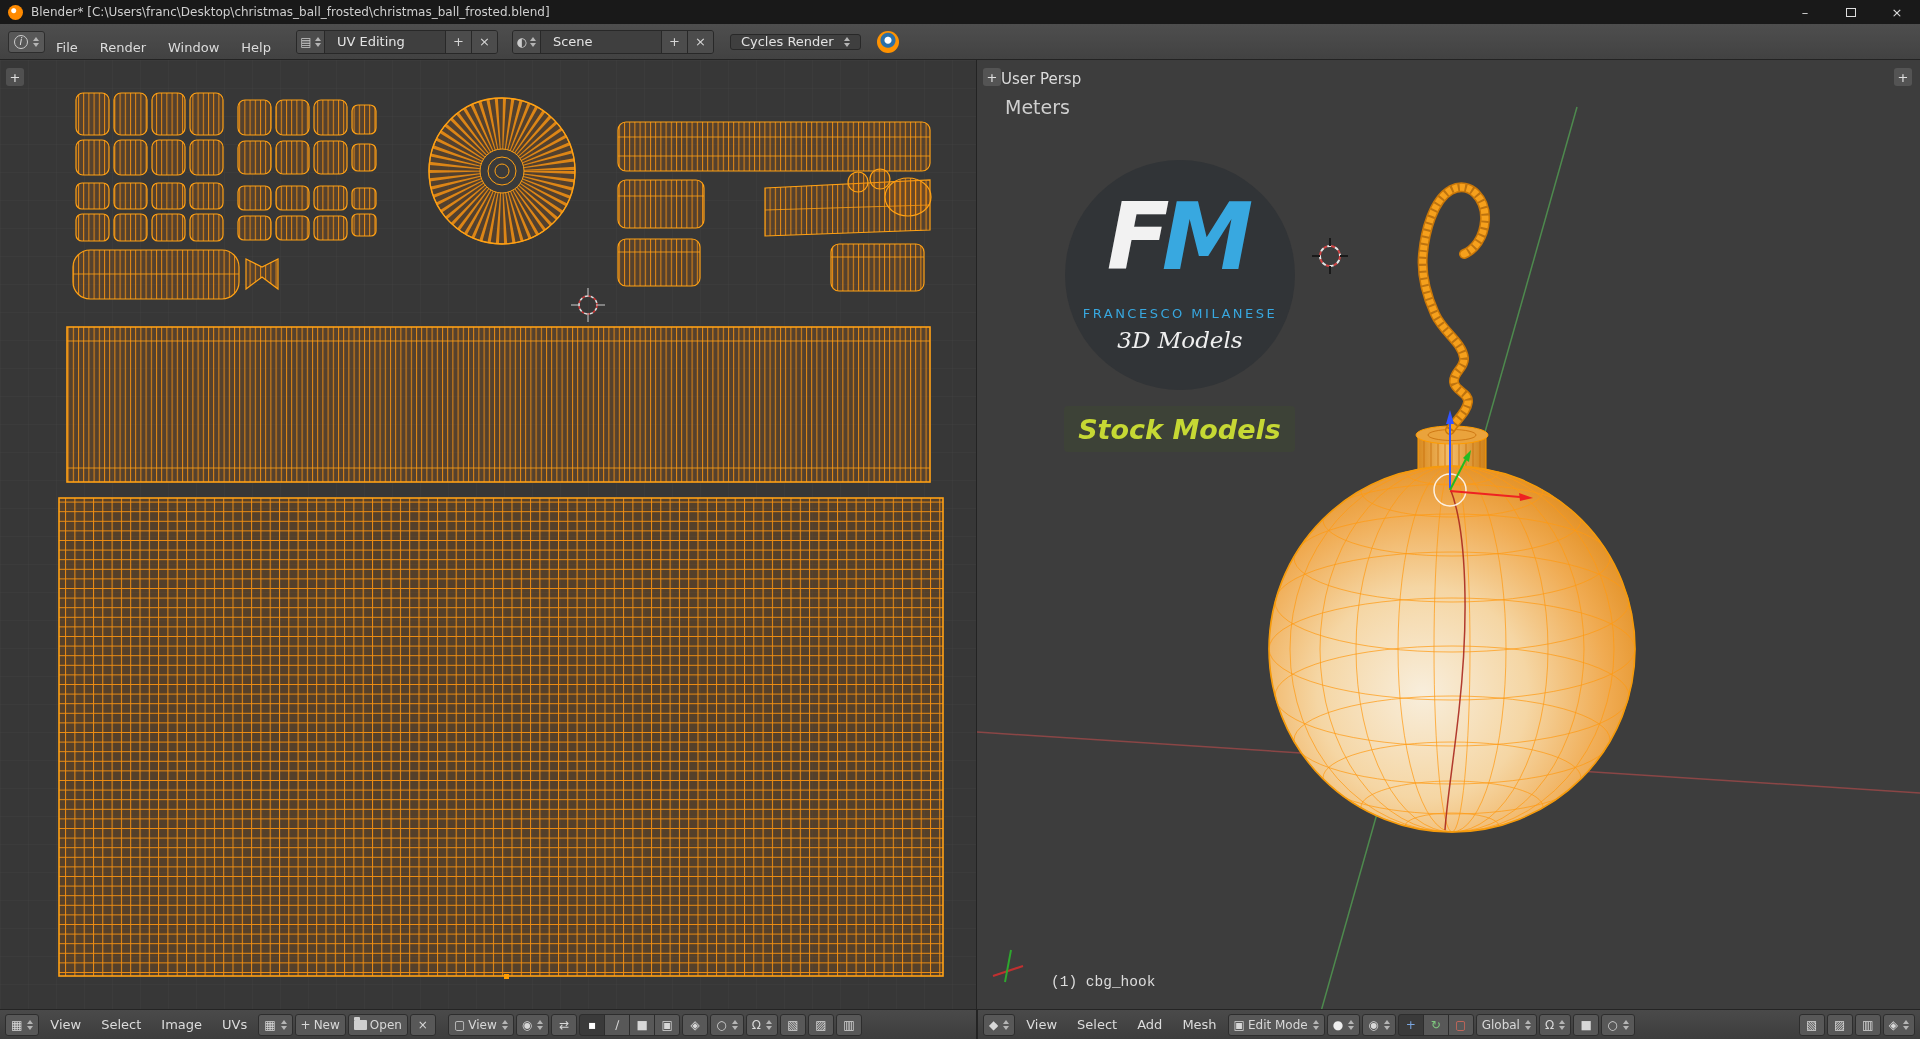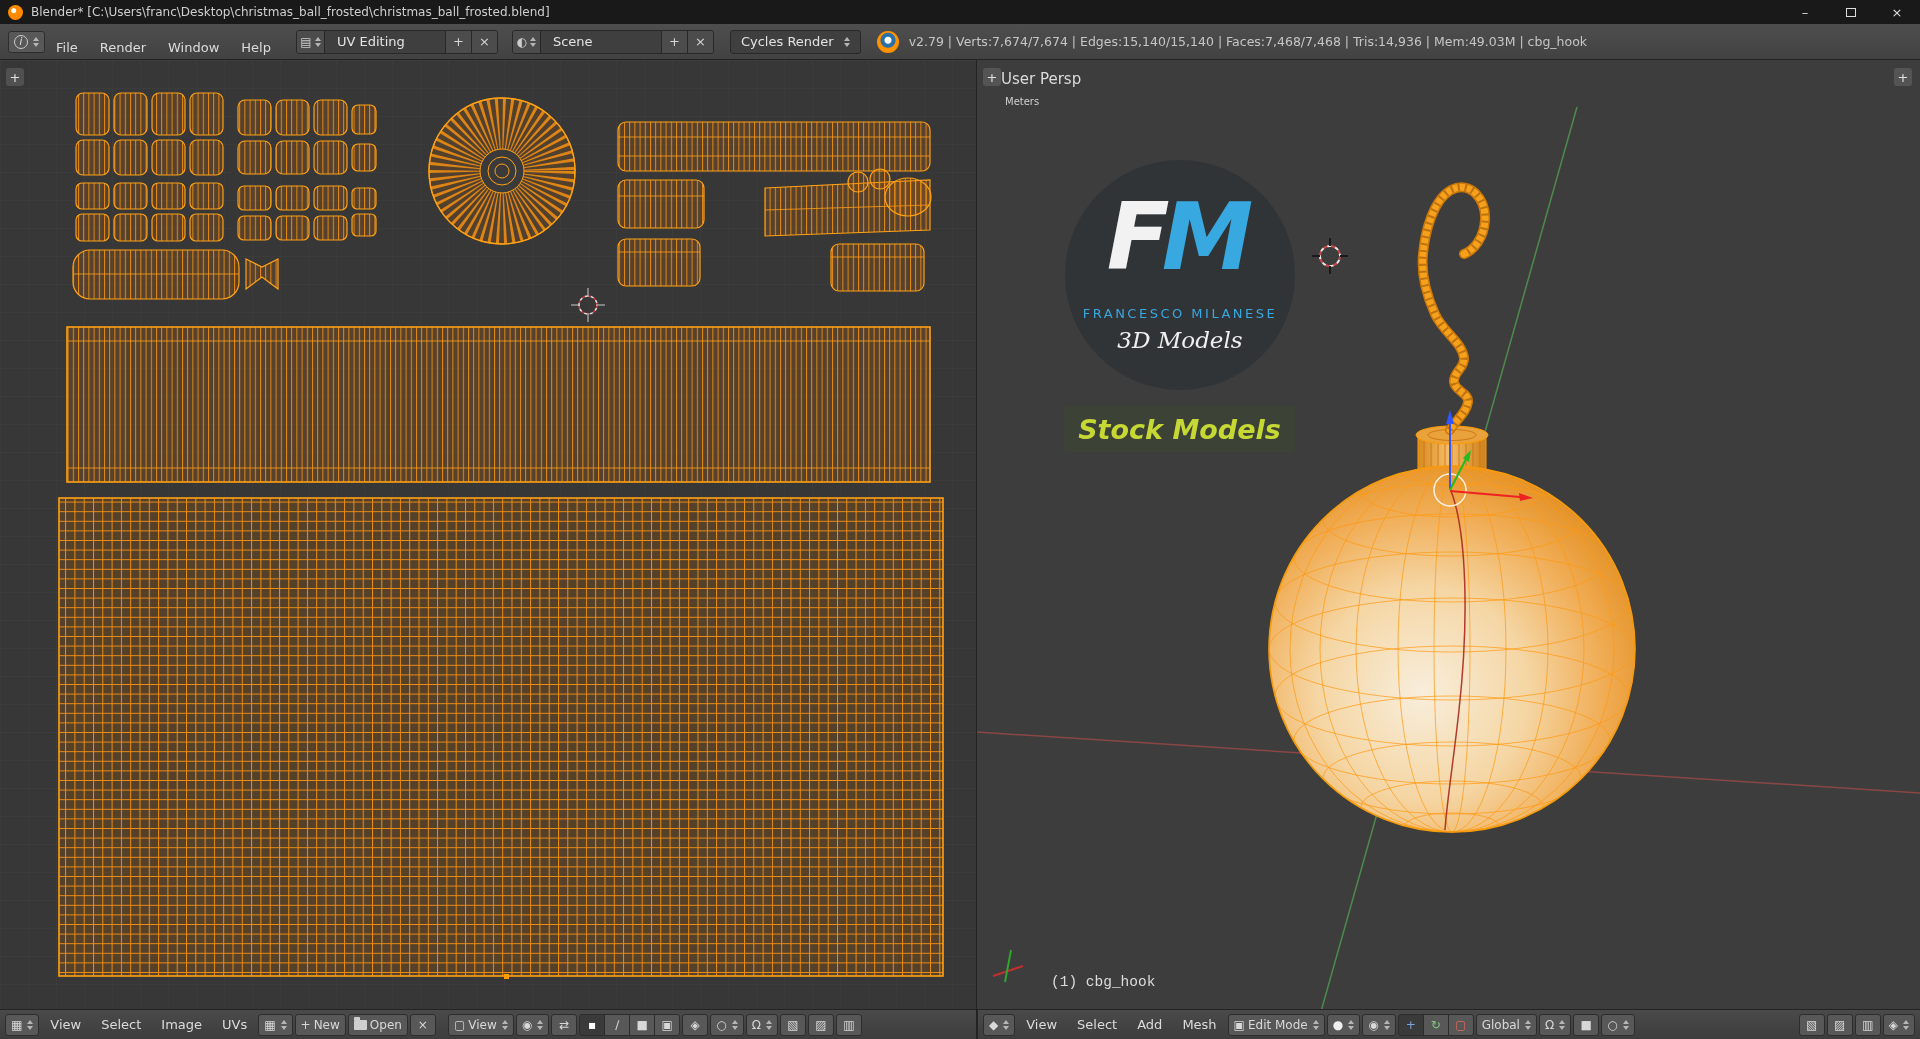--- a/index.html
+++ b/index.html
@@ -31,37 +31,37 @@
   .stp::after  { border-top:4px solid #b5b5b5; }
   .circ-i { width:14px; height:14px; border:1px solid #cccccc; border-radius:50%; display:inline-flex;
             align-items:center; justify-content:center; font-size:10px; font-style:italic; color:#e5e5e5; }
   .datablock { display:inline-flex; align-items:center; height:24px; background:#3f3f3f;
                border:1px solid #282828; border-radius:3px; overflow:hidden; margin-left:14px; }
   .db-icon { width:28px; height:24px; background:#4c4c4c; border-right:1px solid #282828;
              display:inline-flex; align-items:center; justify-content:center; gap:1px; color:#cccccc; font-size:12px; }
   .db-name { padding:0 12px; min-width:120px; color:#e4e4e4; }
   .db-btn { width:26px; height:24px; border-left:1px solid #282828; display:inline-flex; align-items:center;
             justify-content:center; color:#d5d5d5; font-size:13px; background:#4c4c4c; }
-  .engine { display:inline-flex; align-items:center; height:24px; background:#3f3f3f; border:1px solid #282828;
+  .engine { display:inline-flex; align-items:center; height:16px; background:#3f3f3f; border:1px solid #282828;
             border-radius:3px; margin-left:16px; padding:0 10px; gap:8px; color:#e2e2e2; }
   .blender-logo { width:22px; height:22px; border-radius:50%; margin-left:16px; position:relative;
                   background:radial-gradient(circle at 50% 42%, #ffffff 0 3px, #2a6fa8 4px 7px, #ff9200 8px 100%); }
   .stats { margin-left:10px; color:#c6c6c6; font-size:12.5px; white-space:nowrap; }
 
   
   .uv-pane  { position:absolute; left:0;    top:60px; width:976px; height:949px; background:#363636; overflow:hidden; }
   .v3d-pane { position:absolute; left:977px; top:60px; width:943px; height:949px; background:#3d3d3d; overflow:hidden; }
   .pane-divider { position:absolute; left:976px; top:60px; width:1px; height:979px; background:#232323; }
 
   .corner-plus { position:absolute; width:18px; height:18px; border-radius:3px; background:rgba(130,130,130,0.35);
                  color:#e0e0e0; font-size:13px; display:flex; align-items:center; justify-content:center; }
 
   .ovl { position:absolute; white-space:nowrap; }
   .view-name { left:24px; top:10px; font-size:15px; color:#dcdcdc; }
-  .units     { left:28px; top:36px; font-size:10px; color:#cfcfcf; }
+  .units     { left:28px; top:36px; font-size:19px; color:#cfcfcf; }
   .obj-info  { left:74px; top:914px; font-size:14.5px; color:#dcdcdc;font-family:Liberation Mono, monospace; }
 
   
   .fm-badge { position:absolute; left:88px; top:100px; width:230px; height:230px; border-radius:50%;
               background:rgba(44,48,53,0.72); display:flex; flex-direction:column; align-items:center;
               justify-content:center; }
   .fm-row { display:flex; align-items:flex-end; font-weight:bold; font-style:italic; line-height:0.9; }
   .fm-f { font-size:92px; color:#f2f2f2; }
   .fm-m { font-size:92px; color:#38a8e0; margin-left:-8px; }
   .fm-author { margin-top:26px; font-size:13px; letter-spacing:2.5px; color:#38a8e0; }
@@ -134,21 +134,20 @@
     <span class="db-btn">+</span>
     <span class="db-btn">×</span>
   </span>
 
   <span class="engine">
     <span>Cycles Render</span>
     <span class="stp"></span>
   </span>
 
   <span class="blender-logo"></span>
-  <span class="stats">v2.79 | Verts:7,674/7,674 | Edges:15,140/15,140 | Faces:7,468/7,468 | Tris:14,936 | Mem:49.03M | cbg_hook</span>
 </div>
 
 <div class="uv-pane">
   <svg width="976" height="949" viewBox="0 0 976 949">
     <defs>
       <pattern id="grid28" width="28" height="28" patternUnits="userSpaceOnUse">
         <path d="M28 0H0V28" fill="none" stroke="#404040" stroke-width="1"></path>
       </pattern>
       <pattern id="vl5" width="5.2" height="10" patternUnits="userSpaceOnUse">
         <rect width="5.2" height="10" fill="rgba(190,100,10,0.22)"></rect>

